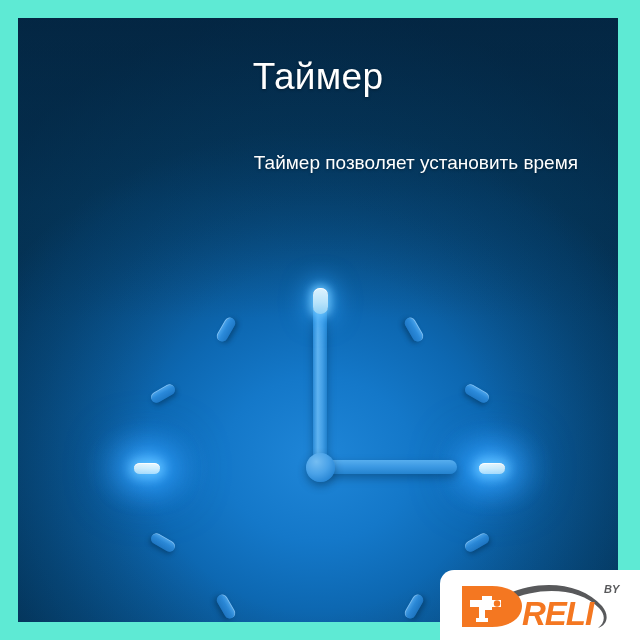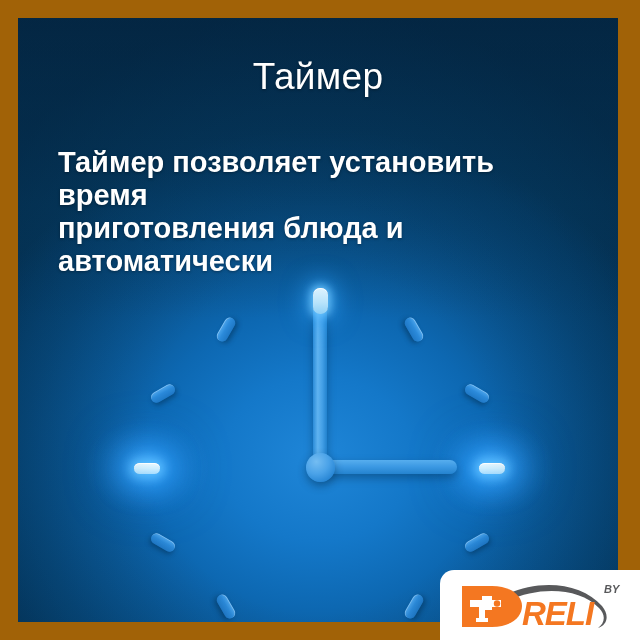--- a/index.html
+++ b/index.html
@@ -13,21 +13,21 @@
     overflow: hidden;
     font-family: "Liberation Sans", sans-serif;
     position: relative;
   }
 
   
   #slide {
     position: absolute;
     left: 0; top: 0;
     width: 640px; height: 640px;
-    background: #a16207;
+    background: #5eead4;
   }
 
   
   #panel {
     position: absolute;
     left: 18px;
     top: 18px;
     width: 600px;
     height: 604px;
     overflow: hidden;
@@ -81,24 +81,24 @@
     color: #ffffff;
     font-size: 37px;
     font-weight: 400;
     letter-spacing: 0.3px;
     text-shadow: 0 1px 3px rgba(0,0,0,0.35);
   }
   #subtitle {
     position: absolute;
     left: 40px; right: 40px;
     top: 128px;
-    text-align: left;
+    text-align: right;
     color: #ffffff;
-    font-size: 29px;
-    font-weight: 700;
+    font-size: 19px;
+    font-weight: 400;
     line-height: 33px;
     text-shadow: 0 1px 3px rgba(0,0,0,0.35);
   }
 
   
   #clock {
     position: absolute;
     left: 0; top: 0;
     width: 600px; height: 604px;
     pointer-events: none;
@@ -227,21 +227,20 @@
         <div id="minute-hand-tip" style="top:-4px;"></div>
       </div>
       <div id="hub" style="left:302px; top:449px;"></div>
     </div>
 
     <div id="panel-vignette"></div>
 
     <div id="title">Таймер</div>
     <div id="subtitle">
       <div>Таймер позволяет установить время</div>
-      <div>приготовления блюда и автоматически</div>
     </div>
   </div>
 
   <div id="logo-panel">
     <svg id="logo-art" viewBox="0 0 180 58">
 
       <path d="M45 24 C 78 2, 128 4, 150 30 C 158 40, 155 49, 146 52 C 153 47, 154 39, 147 32 C 126 10, 80 10, 48 29 Z" fill="#58595b"></path>
 
       <path d="M10 10 L 40 10 C 59 10, 70 20, 70 30 C 70 41, 59 51, 40 51 L 10 51 Z" fill="#f47721"></path>
 

